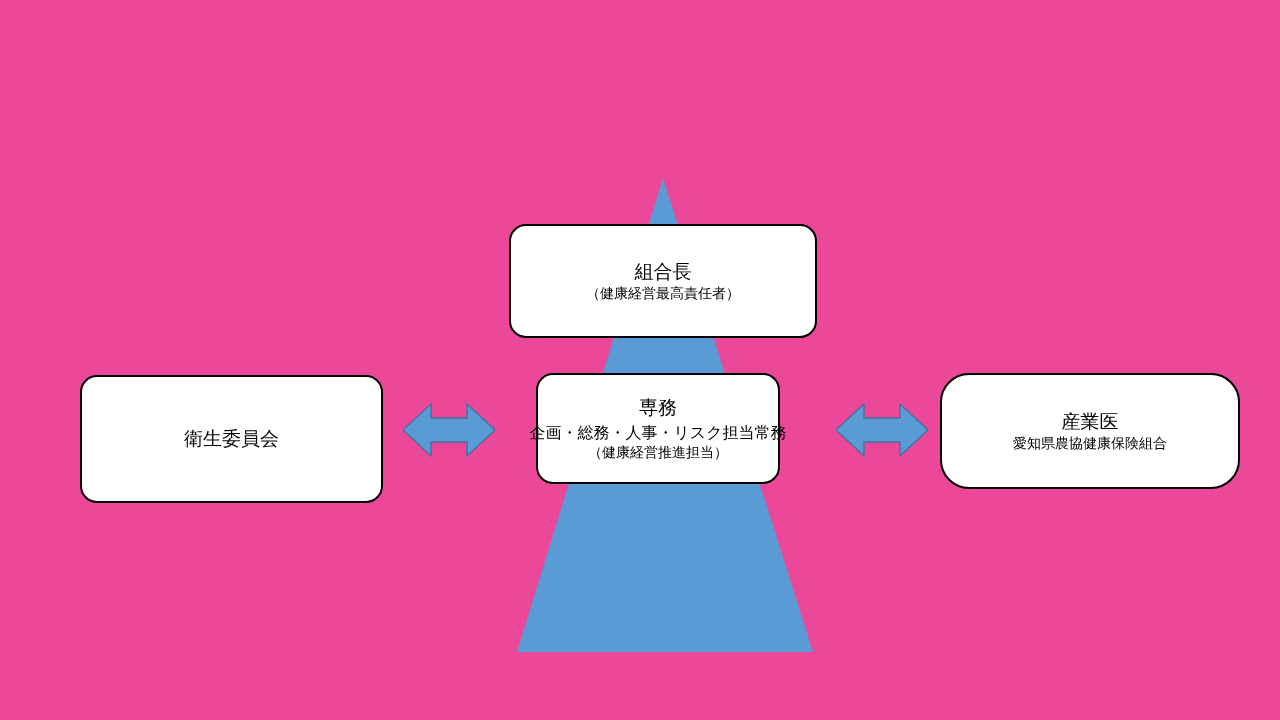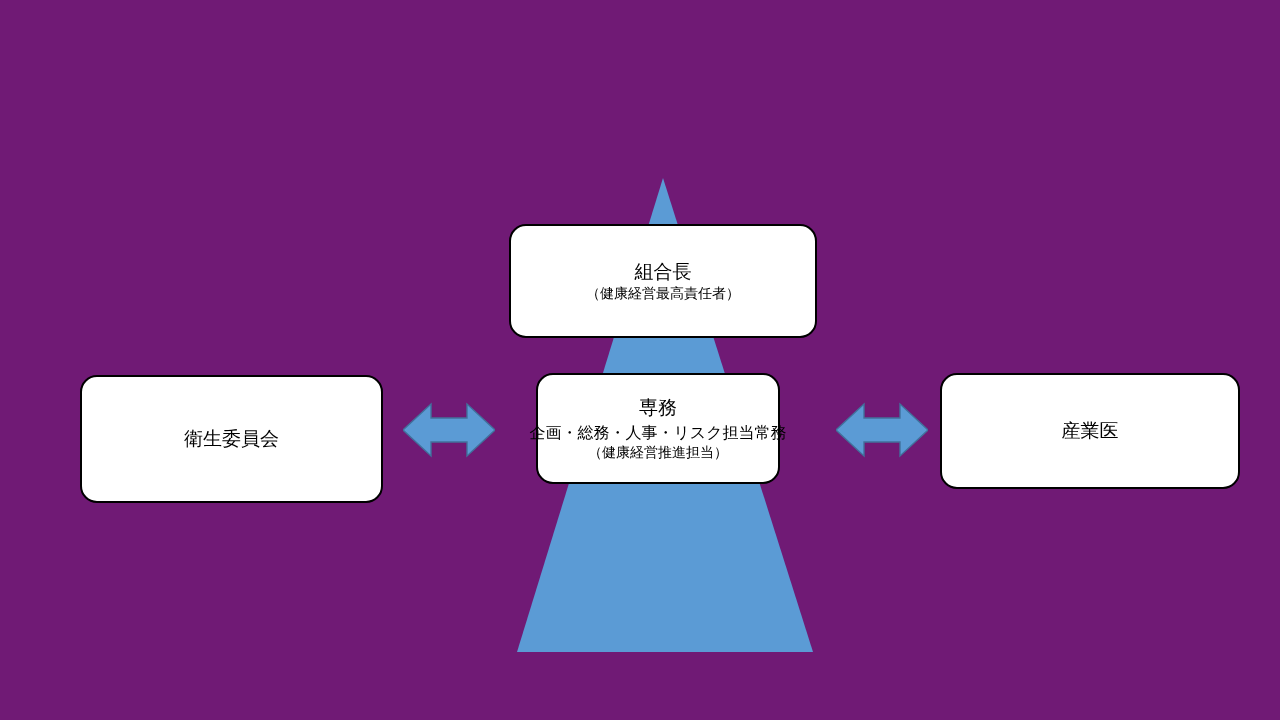--- a/index.html
+++ b/index.html
@@ -10,21 +10,21 @@
     width: 1280px;
     height: 720px;
     background: #ffffff;
     font-family: "Liberation Sans", "DejaVu Sans", sans-serif;
     overflow: hidden;
   }
   #canvas {
     position: relative;
     width: 1280px;
     height: 720px;
-    background: #701a75;
+    background: #ec4899;
   }
 
   
   .pyramid {
     position: absolute;
     left: 0;
     top: 0;
     width: 1280px;
     height: 720px;
     z-index: 1;
@@ -52,21 +52,21 @@
     white-space: nowrap;
   }
   .line-main   { font-size: 19px; }
   .line-sub    { font-size: 14px; }
   .line-small  { font-size: 16px; }
 
   #node-top    { left: 509px; top: 224px;  width: 308px; height: 114px; }
   #node-mid    { left: 536px; top: 373px;  width: 244px; height: 111px; }
   #node-bottom { left: 509px; top: 511px;  width: 308px; height: 112px; }
   #node-left   { left: 80px;  top: 375px;  width: 303px; height: 128px; }
-  #node-right  { left: 940px; top: 373px;  width: 300px; height: 116px; }
+  #node-right  { left: 940px; top: 373px;  width: 300px; height: 116px; border-radius: 29px; }
 
   #node-mid .line-main { margin-bottom: 1px; }
 
   
   .arrow {
     position: absolute;
     z-index: 3;
   }
   #arrow-left  { left: 403px; top: 396px; width: 92px;  height: 68px; }
   #arrow-right { left: 836px; top: 396px; width: 92px;  height: 68px; }
@@ -91,20 +91,21 @@
     <span class="line line-sub">（健康経営推進担当）</span>
   </div>
 
 
   <div class="node" id="node-left">
     <span class="line line-main">衛生委員会</span>
   </div>
 
   <div class="node" id="node-right">
     <span class="line line-main">産業医</span>
+    <span class="line line-sub">愛知県農協健康保険組合</span>
   </div>
 
   <svg class="arrow" id="arrow-left" viewBox="0 0 92 68" width="92" height="68" aria-hidden="true">
     <polygon points="0,34 28,8 28,22 64,22 64,8 92,34 64,60 64,46 28,46 28,60" fill="#5B9BD5" stroke="#41719C" stroke-width="1.4" stroke-linejoin="miter"></polygon>
   </svg>
 
   <svg class="arrow" id="arrow-right" viewBox="0 0 92 68" width="92" height="68" aria-hidden="true">
     <polygon points="0,34 28,8 28,22 64,22 64,8 92,34 64,60 64,46 28,46 28,60" fill="#5B9BD5" stroke="#41719C" stroke-width="1.4" stroke-linejoin="miter"></polygon>
   </svg>
 

